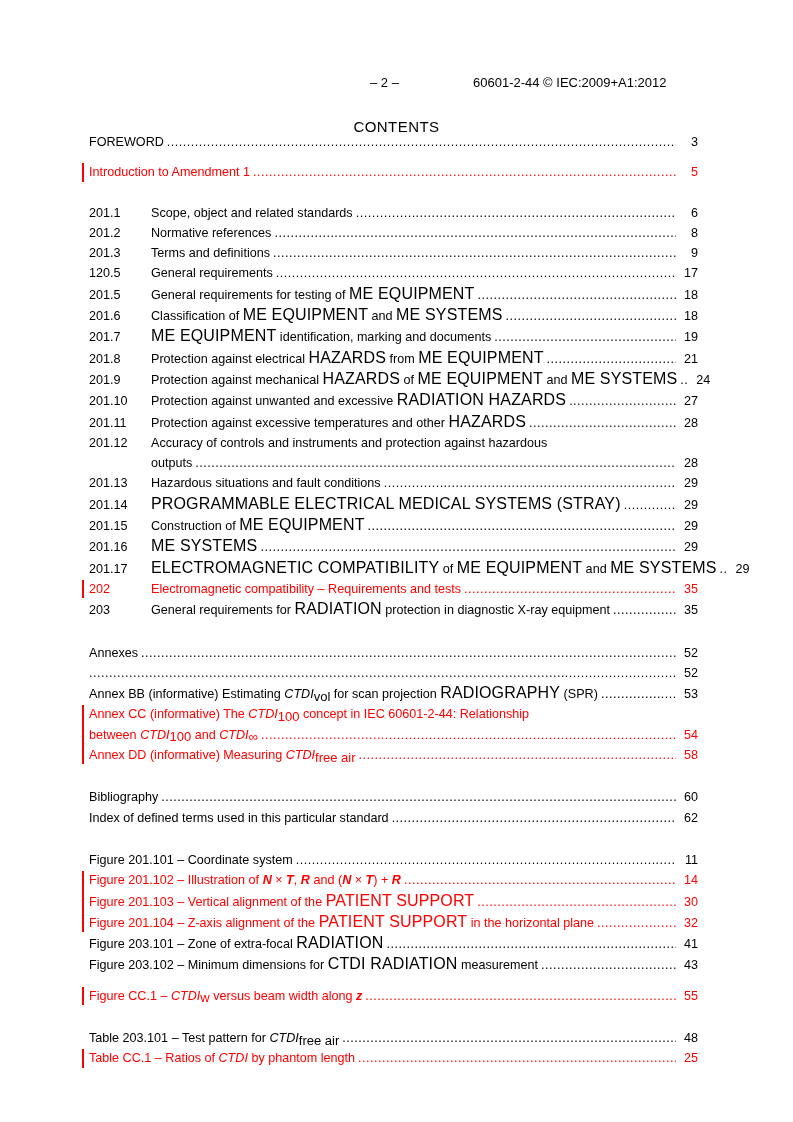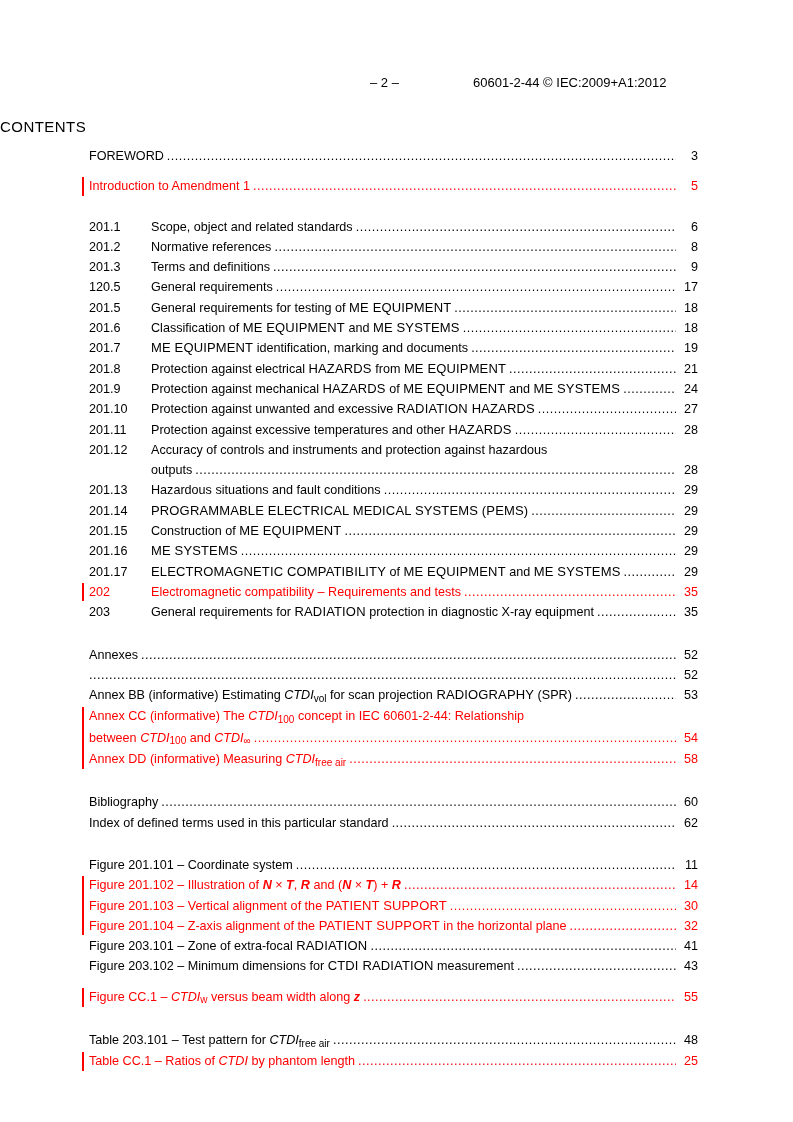--- a/index.html
+++ b/index.html
@@ -43,31 +43,31 @@
     left: 384px;
     top: 0;
   }
 
   
   .contents-title {
     position: absolute;
     top: 117px;
     left: 0;
     width: 793px;
-    text-align: left;
+    text-align: center;
     font-size: 15.0px;
     letter-spacing: 0.45px;
     line-height: 20px;
   }
 
   
   .toc {
     position: absolute;
     left: 89px;
-    top: 146px;
+    top: 132px;
     width: 609px;
   }
 
   .row {
     position: relative;
     display: block;
     font-size: 12.6px;
     line-height: 20.3px;
     white-space: nowrap;
     color: #000;
@@ -111,28 +111,28 @@
     flex: 0 0 auto;
     width: 20px;
     text-align: right;
     padding-left: 2px;
   }
   
   .cont .num { width: 62px; }
 
   
   .sc {
-    font-size: 13px;
+    font-size: 16px;
     letter-spacing: 0.15px;
   }
   
   .it { font-style: italic; }
   .bi { font-style: italic; font-weight: bold; }
   .sub {
-    font-size: 10px;
+    font-size: 13px;
     vertical-align: baseline;
     position: relative;
     top: 2.6px;
   }
 
   .gap-sm { height: 10px; }
   .gap-lg { height: 20px; }
   .gap-xl { height: 22px; }
 </style>
 </head>
@@ -289,21 +289,21 @@
         <span class="num">201.13</span>
         <span class="ttl">Hazardous situations and fault conditions</span>
         <span class="dots">...................................................................................................................................................................</span>
         <span class="pg">29</span>
       </div>
     </div>
 
     <div class="row">
       <div class="line">
         <span class="num">201.14</span>
-        <span class="ttl"><span class="sc">PROGRAMMABLE ELECTRICAL MEDICAL SYSTEMS</span><span class="sc"> (</span><span class="sc">PEMS</span><span class="sc">)</span></span>
+        <span class="ttl"><span class="sc">PROGRAMMABLE ELECTRICAL MEDICAL SYSTEMS</span><span class="sc"> (</span><span class="sc">STRAY</span><span class="sc">)</span></span>
         <span class="dots">...................................................................................................................................................................</span>
         <span class="pg">29</span>
       </div>
     </div>
 
     <div class="row">
       <div class="line">
         <span class="num">201.15</span>
         <span class="ttl"><span>Construction of </span><span class="sc">ME EQUIPMENT</span></span>
         <span class="dots">...................................................................................................................................................................</span>

